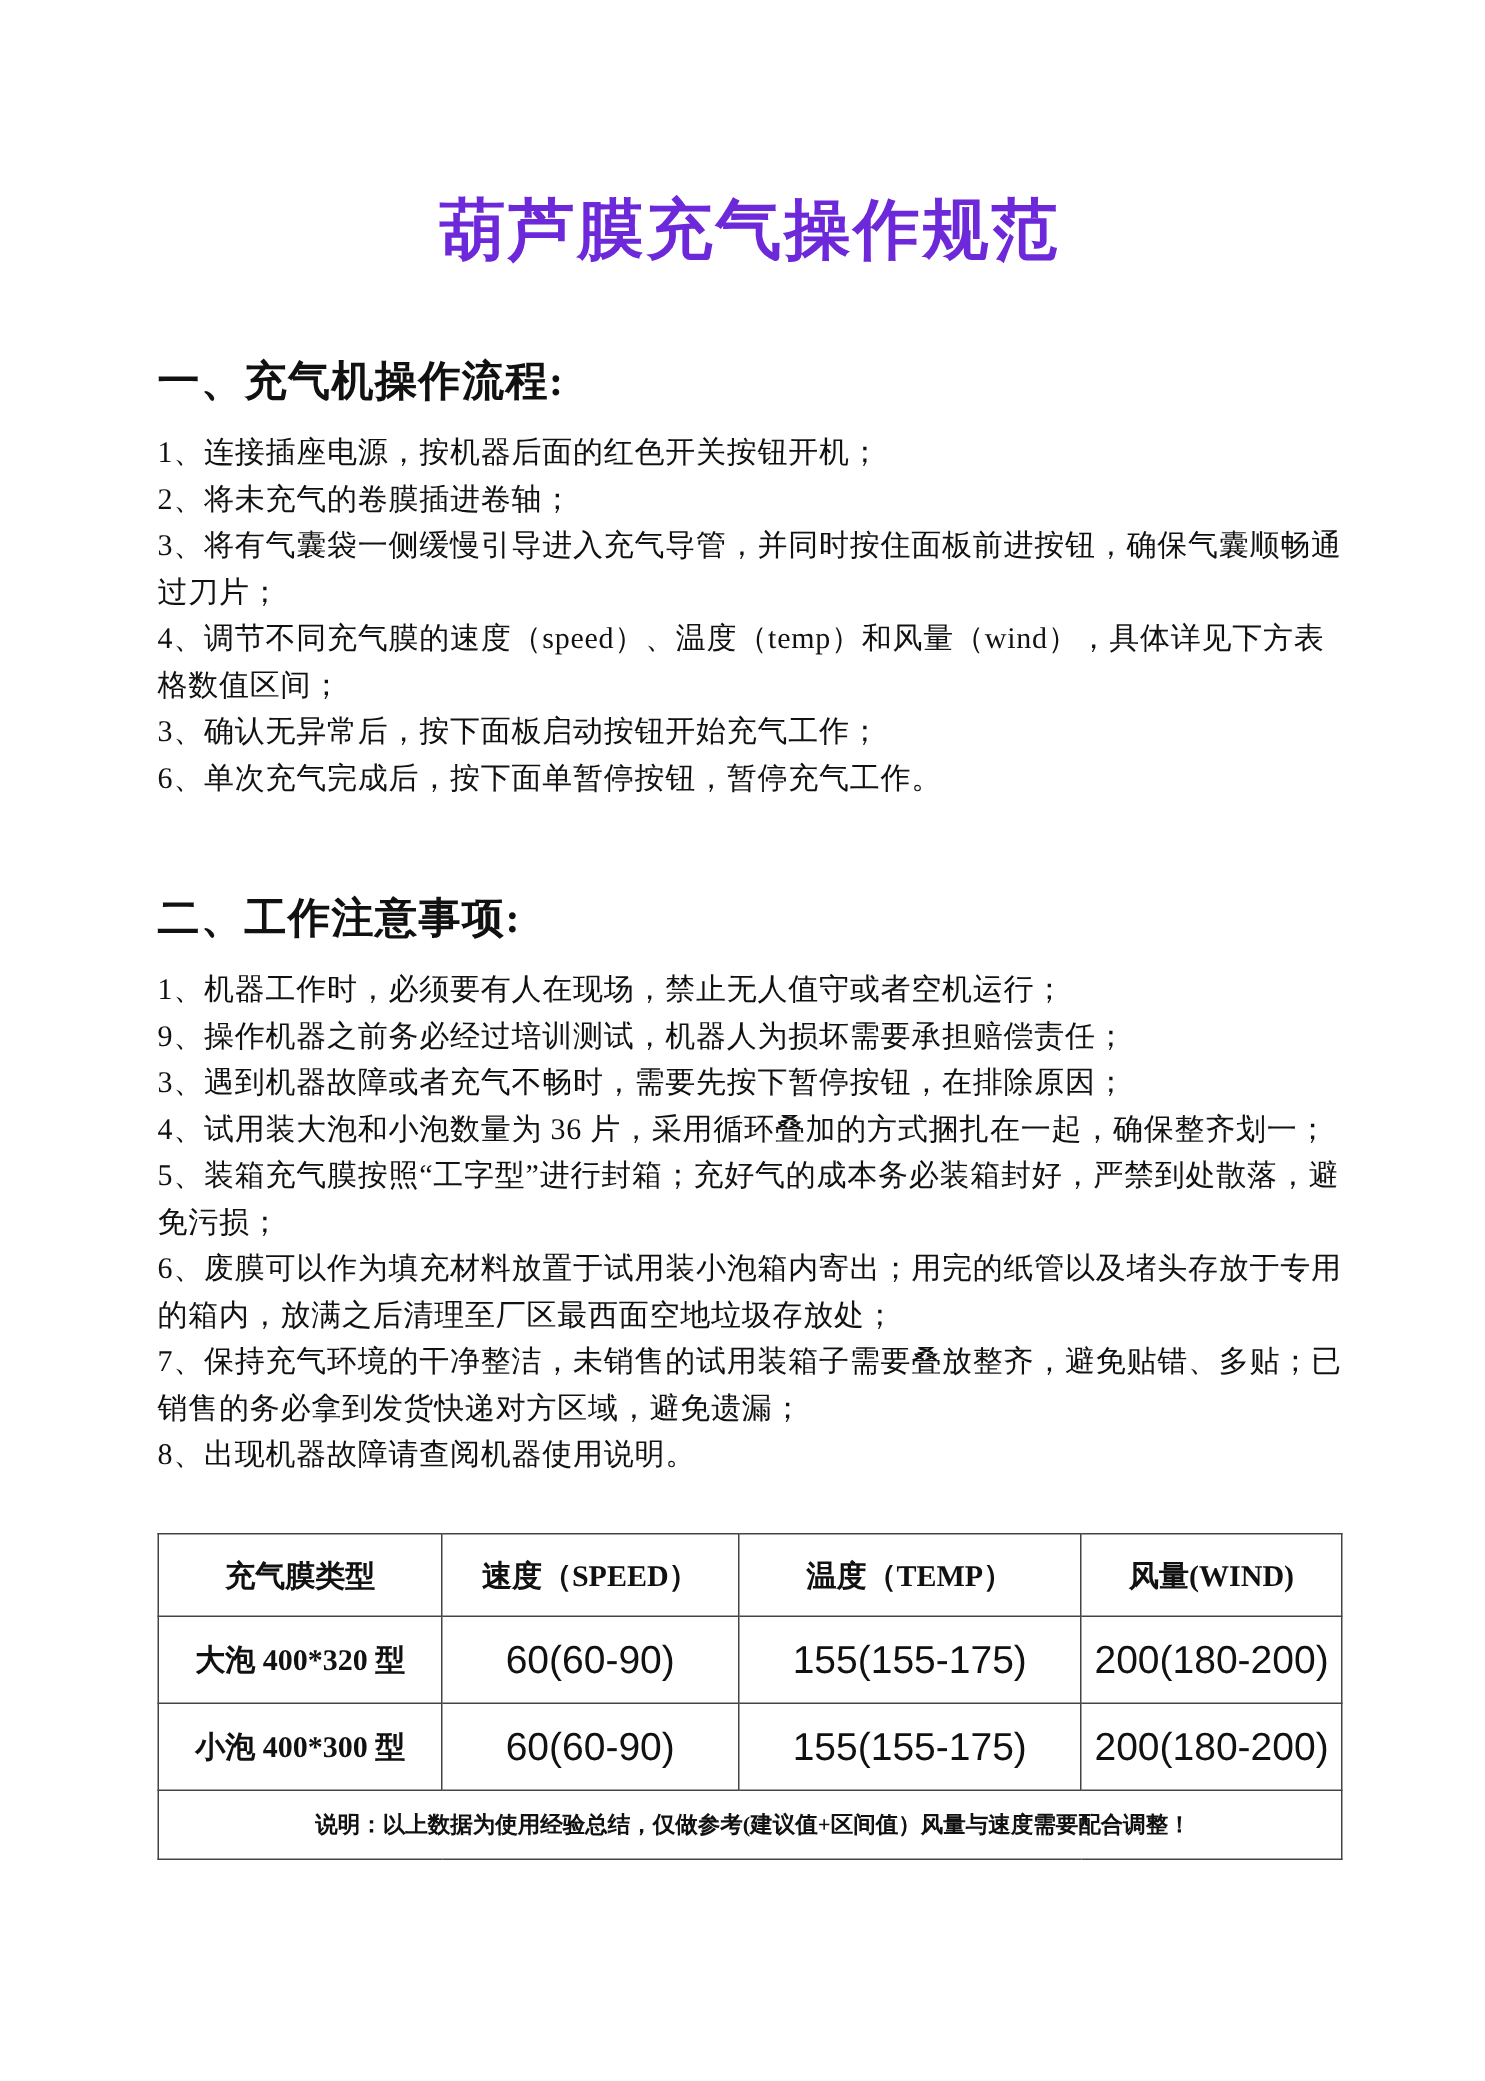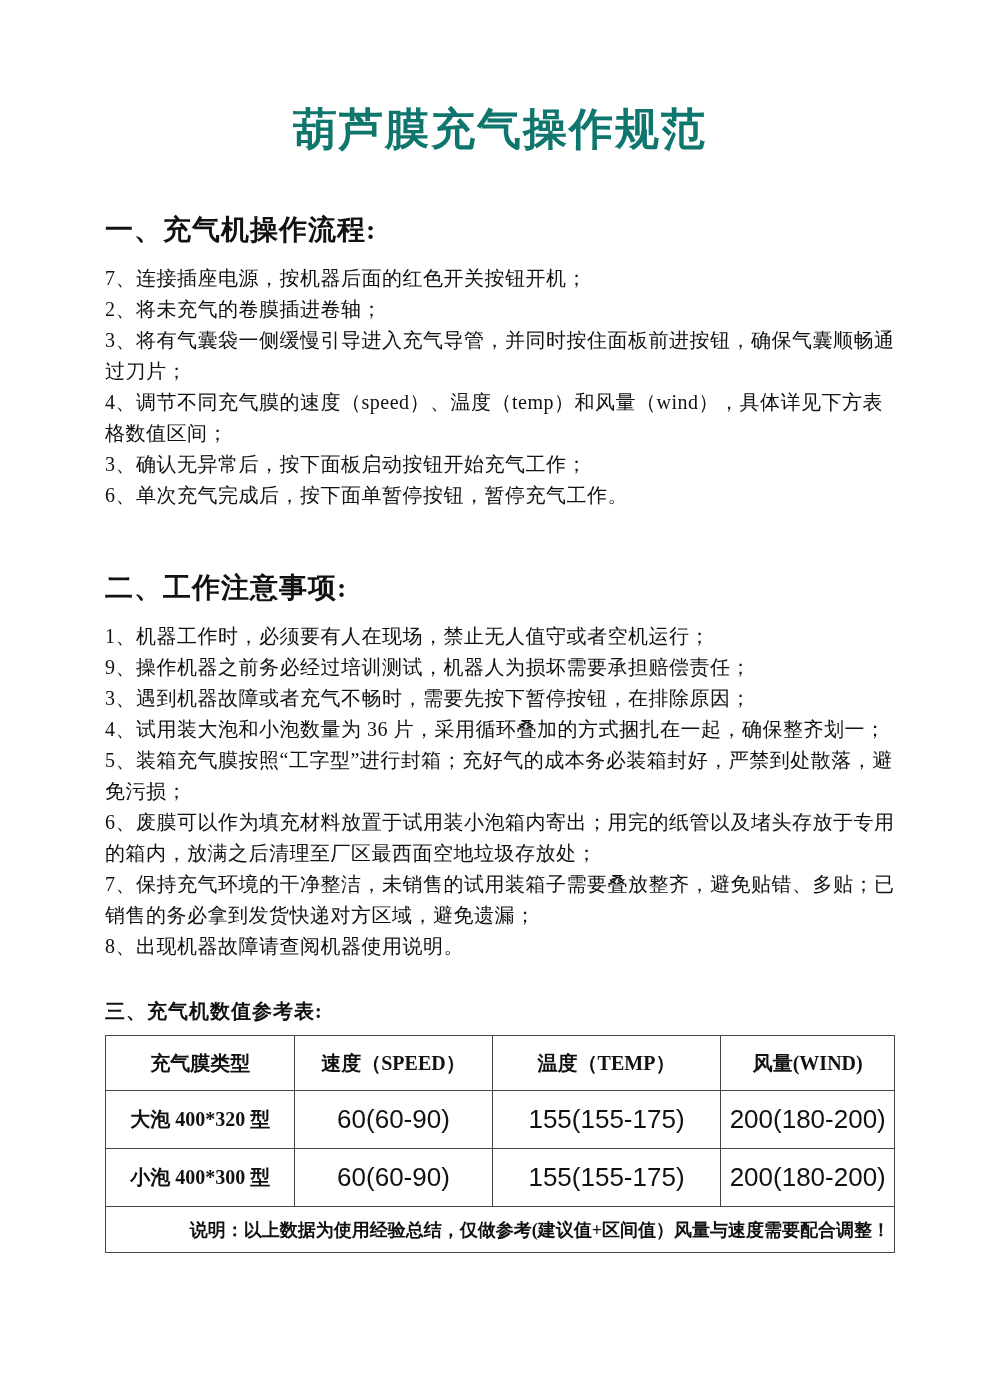--- a/index.html
+++ b/index.html
@@ -11,25 +11,26 @@
     color: #111111;
     overflow: hidden;
   }
   .page {
     width: 990px;
     height: 1387px;
     padding: 100px 95px 0 105px;
   }
   .doc-title {
     text-align: center;
-    color: #0f766e;
+    color: #6d28d9;
     font-size: 44px;
     font-weight: 900;
     letter-spacing: 2px;
     margin-bottom: 52px;
+    margin-top: 24px;
   }
   .section-heading {
     font-size: 28px;
     font-weight: 700;
     margin-bottom: 14px;
     letter-spacing: 1px;
   }
   .section-heading.small {
     font-size: 20px;
     margin-bottom: 10px;
@@ -65,42 +66,42 @@
   .ref-table td.type-cell {
     font-size: 20px;
     font-weight: 700;
   }
   .ref-table td.value-cell {
     font-size: 26px;
     font-weight: 400;
     font-family: "Liberation Sans", "DejaVu Sans", sans-serif;
   }
   .ref-table td.note-cell {
-    text-align: right;
-    font-size: 18px;
+    text-align: center;
+    font-size: 15px;
     font-weight: 700;
     height: 46px;
     padding-left: 8px;
   }
   .col-type { width: 24%; }
   .col-speed { width: 25%; }
   .col-temp { width: 29%; }
   .col-wind { width: 22%; }
 </style>
 </head>
 <body>
 
 <div class="page">
 
   <h1 class="doc-title">葫芦膜充气操作规范</h1>
 
   <div class="sec-1">
     <h2 class="section-heading">一、充气机操作流程:</h2>
     <ul class="items">
-      <li>7、连接插座电源，按机器后面的红色开关按钮开机；</li>
+      <li>1、连接插座电源，按机器后面的红色开关按钮开机；</li>
       <li>2、将未充气的卷膜插进卷轴；</li>
       <li>3、将有气囊袋一侧缓慢引导进入充气导管，并同时按住面板前进按钮，确保气囊顺畅通过刀片；</li>
       <li>4、调节不同充气膜的速度（speed）、温度（temp）和风量（wind），具体详见下方表格数值区间；</li>
       <li>3、确认无异常后，按下面板启动按钮开始充气工作；</li>
       <li>6、单次充气完成后，按下面单暂停按钮，暂停充气工作。</li>
     </ul>
   </div>
 
   <div class="sec-2">
     <h2 class="section-heading">二、工作注意事项:</h2>
@@ -109,21 +110,20 @@
       <li>9、操作机器之前务必经过培训测试，机器人为损坏需要承担赔偿责任；</li>
       <li>3、遇到机器故障或者充气不畅时，需要先按下暂停按钮，在排除原因；</li>
       <li>4、试用装大泡和小泡数量为 36 片，采用循环叠加的方式捆扎在一起，确保整齐划一；5、装箱充气膜按照“工字型”进行封箱；充好气的成本务必装箱封好，严禁到处散落，避免污损；</li>
       <li>6、废膜可以作为填充材料放置于试用装小泡箱内寄出；用完的纸管以及堵头存放于专用的箱内，放满之后清理至厂区最西面空地垃圾存放处；</li>
       <li>7、保持充气环境的干净整洁，未销售的试用装箱子需要叠放整齐，避免贴错、多贴；已销售的务必拿到发货快递对方区域，避免遗漏；</li>
       <li>8、出现机器故障请查阅机器使用说明。</li>
     </ul>
   </div>
 
   <div class="sec-3">
-    <h2 class="section-heading small">三、充气机数值参考表:</h2>
     <table class="ref-table">
       <colgroup>
         <col class="col-type">
           <col class="col-speed">
           <col class="col-temp">
           <col class="col-wind">
       </colgroup>
       <thead>
         <tr>
           <th>充气膜类型</th>

